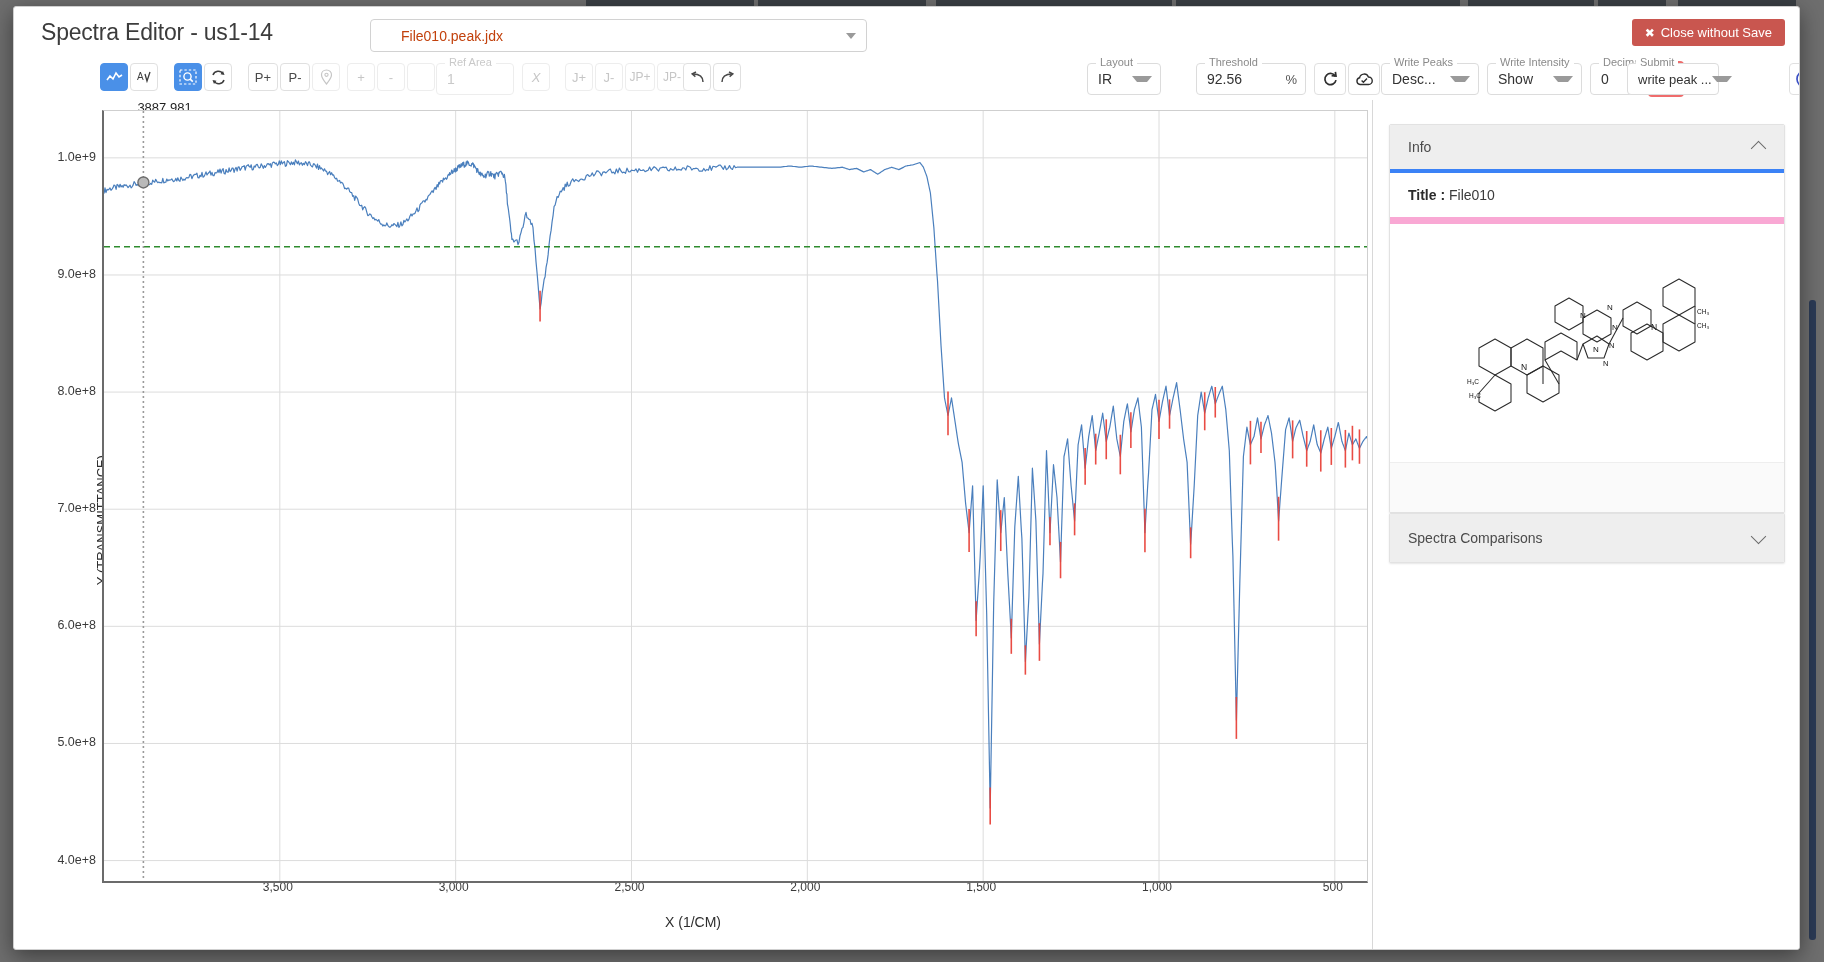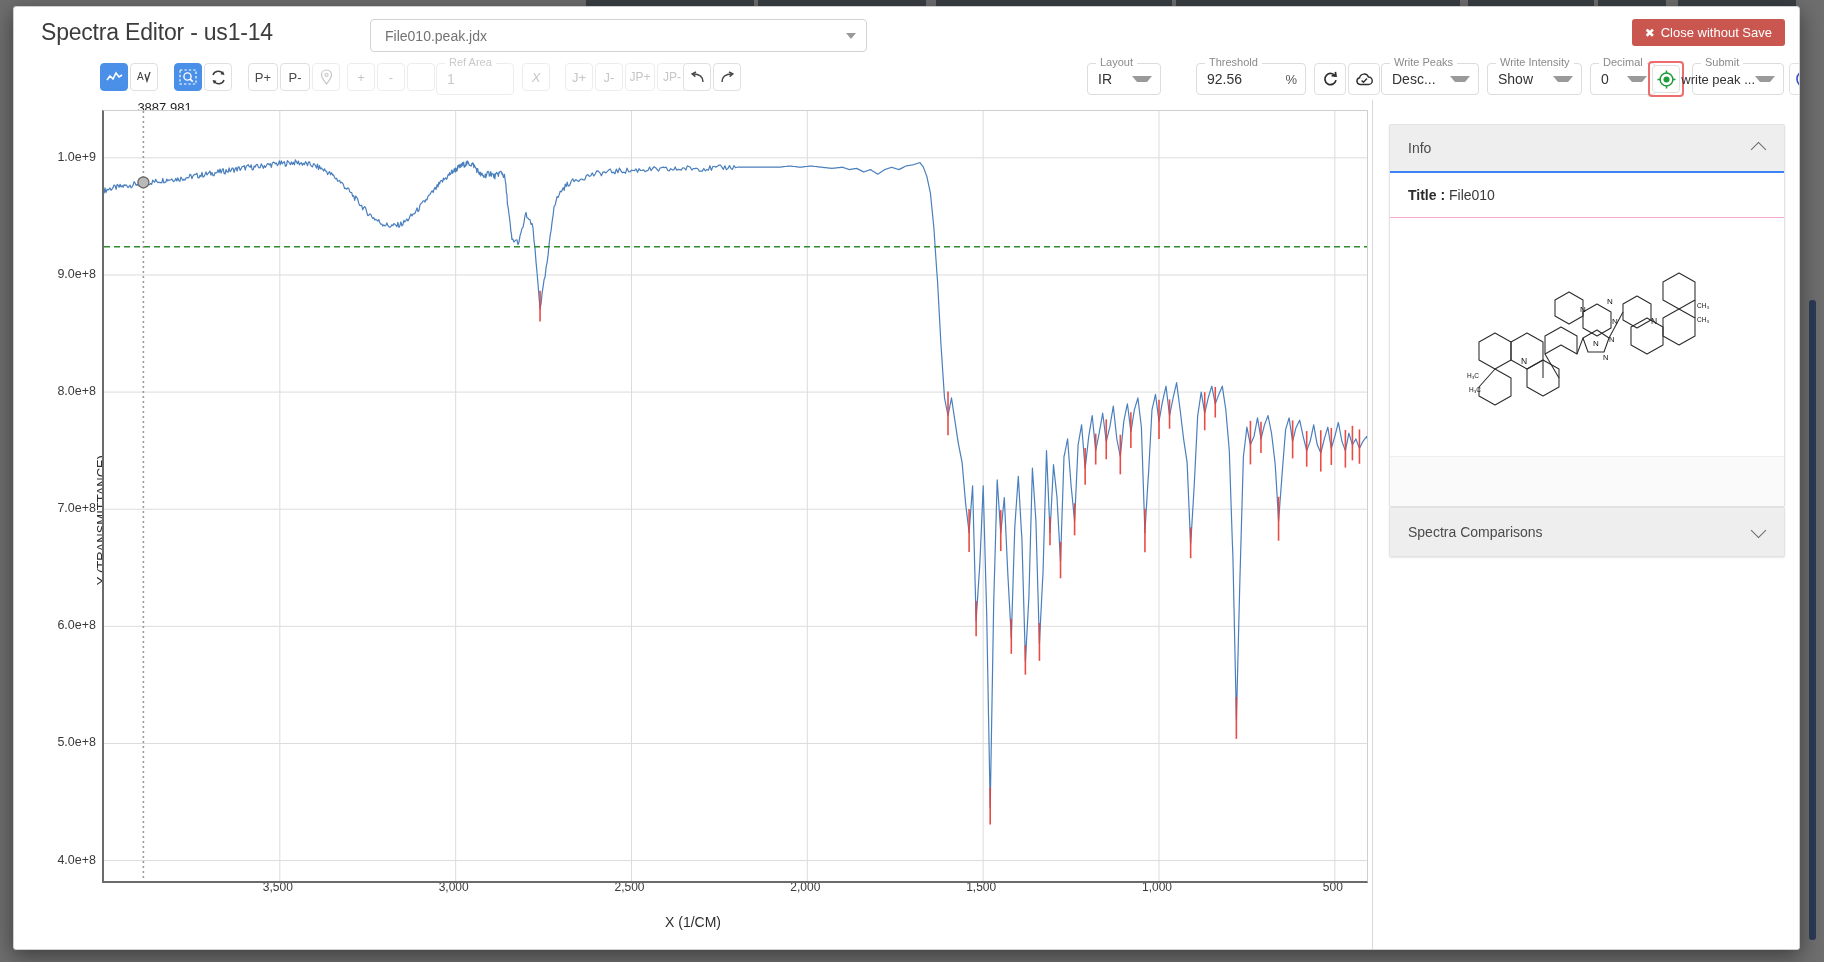--- a/index.html
+++ b/index.html
@@ -57,21 +57,21 @@
   .file-select {
     position: absolute; left: 356px; top: 12px;
     width: 497px; height: 33px;
     border: 1px solid #d2d2d2; border-radius: 4px;
     background: #fff;
     display: flex; align-items: center;
     padding: 0 10px 0 14px;
     cursor: pointer;
   }
   .file-select .fs-label {
-    flex: 1; font-size: 14px; color: #737373;
+    flex: 1; font-size: 14px; color: #c2410c; margin-left: 16px;
   }
   .caret-dn {
     width: 0; height: 0;
     border-left: 5px solid transparent;
     border-right: 5px solid transparent;
     border-top: 6px solid #9a9a9a;
   }
   .close-btn {
     position: absolute; right: 14px; top: 12px;
     height: 27px;
@@ -195,35 +195,35 @@
     background: #fff;
     box-shadow: 0 1px 2px rgba(0,0,0,0.10);
     overflow: hidden;
   }
   .panel-head {
     height: 48px;
     background: #eeeeee;
     display: flex; align-items: center;
     padding: 0 18px;
     cursor: pointer;
-    border-bottom: 2px solid #3b82f6;
+    border-bottom: 4px solid #3b82f6;
   }
   .panel-head .ph-title { flex: 1; font-size: 14px; color: #4b4b4b; }
   .chev { width: 14px; height: 14px; position: relative; }
   .chev::before {
     content: ""; position: absolute; left: 1px; top: 3px;
     width: 10px; height: 10px;
     border-left: 1.6px solid #6a6a6a; border-top: 1.6px solid #6a6a6a;
     transform: rotate(45deg);
   }
   .chev.down::before { transform: rotate(225deg); top: 0px; }
   .panel-row {
     padding: 14px 18px;
     font-size: 14px; color: #3b3b3b;
-    border-bottom: 1px solid #f9a8d4;
+    border-bottom: 7px solid #f9a8d4;
   }
   .panel-row b { font-weight: 700; color: #2b2b2b; }
   .mol-box {
     height: 238px;
     display: flex; align-items: center; justify-content: center;
     background: #fff;
   }
   .panel-spacer { height: 50px; background: #fafafa; border-top: 1px solid #eee; }
 </style>
 </head>
@@ -406,21 +406,21 @@
           <circle cx="9.5" cy="9.5" r="6.4" fill="none" stroke="#1f9c3a" stroke-width="1.5"></circle>
           <circle cx="9.5" cy="9.5" r="3" fill="#1f9c3a"></circle>
           <line x1="9.5" y1="0.5" x2="9.5" y2="3.6" stroke="#1f9c3a" stroke-width="1.5"></line>
           <line x1="9.5" y1="15.4" x2="9.5" y2="18.5" stroke="#1f9c3a" stroke-width="1.5"></line>
           <line x1="0.5" y1="9.5" x2="3.6" y2="9.5" stroke="#1f9c3a" stroke-width="1.5"></line>
           <line x1="15.4" y1="9.5" x2="18.5" y2="9.5" stroke="#1f9c3a" stroke-width="1.5"></line>
         </svg>
       </div>
     </div>
 
-    <div class="field" style="position:absolute; left:1678px; top:8px; width:92px;justify-content:flex-end;">
+    <div class="field" style="position:absolute; left:1613px; top:8px; width:92px;">
       <span class="legend">Submit</span>
       <span class="val" style="font-size:13px">write peak ...</span>
       <span class="caret-dn sel-caret"></span>
     </div>
 
     <div class="tb-group" style="left:1775px; top:8px;">
       <div class="tb-btn" style="width:32px;height:32px">
         <svg width="20" height="20" viewBox="0 0 20 20">
           <circle cx="10" cy="10" r="8" fill="none" stroke="#3a4fc4" stroke-width="1.7"></circle>
           <polygon points="8,6 14,10 8,14" fill="#3a4fc4"></polygon>

